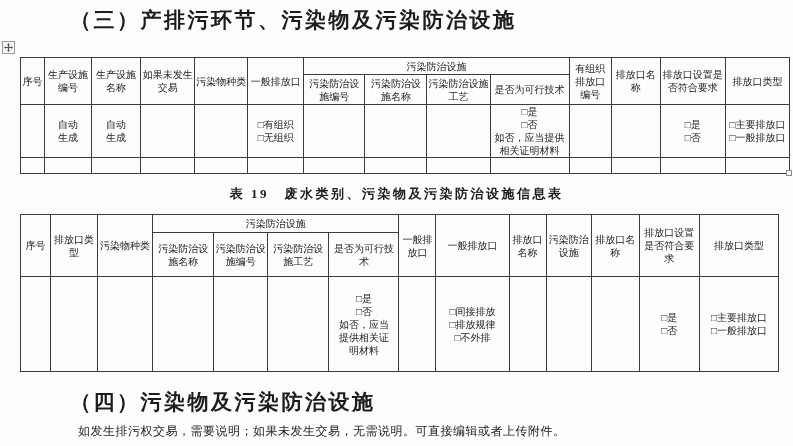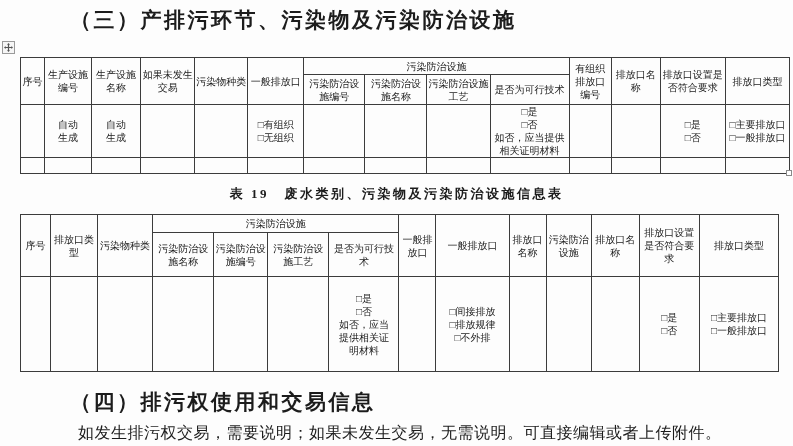--- a/index.html
+++ b/index.html
@@ -16,21 +16,21 @@
     position:absolute; left:0; width:100%; text-align:center;
     font-weight:bold; font-size:13px; letter-spacing:2.5px; white-space:nowrap;
   }
   table { position:absolute; border-collapse:collapse; table-layout:fixed; background:#fdfdfd; }
   th, td {
     border:1px solid #3c3c3c; font-weight:normal; font-size:10px; line-height:1.3;
     text-align:center; vertical-align:middle; padding:0 1px;
     white-space:pre-line; word-break:break-all; overflow:hidden;
   }
   .note {
-    position:absolute; font-size:16px; letter-spacing:0.5px; white-space:nowrap;
+    position:absolute; font-size:12px; letter-spacing:0.5px; white-space:nowrap;
   }
   .move-handle {
     position:absolute; left:2px; top:41px; width:13px; height:13px;
     border:1px solid #9a9a9a; background:#f6f6f6; box-sizing:border-box;
     display:flex; align-items:center; justify-content:center; cursor:move;
   }
   .resize-handle {
     position:absolute; left:786px; top:170px; width:6px; height:6px;
     border:1px solid #8a8a8a; background:#ffffff; box-sizing:border-box; cursor:nwse-resize;
   }
@@ -190,17 +190,17 @@
       <td></td>
       <td></td>
       <td>□是
 □否</td>
       <td>□主要排放口
 □一般排放口</td>
     </tr>
   </tbody>
     </table>
 
-  <div class="sec-heading" style="left:70px; top:388px;">（四）排污权使用和交易信息</div>
+  <div class="sec-heading" style="left:70px; top:388px;">（四）污染物及污染防治设施</div>
 
   <div class="note" style="left:78px; top:423px;">如发生排污权交易，需要说明；如果未发生交易，无需说明。可直接编辑或者上传附件。</div>
 
 </div>
 
 </body></html>

